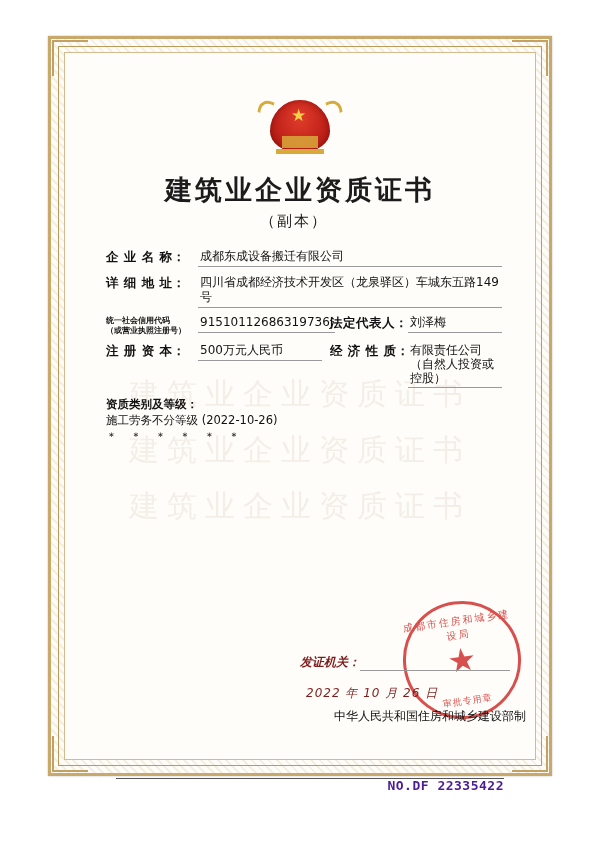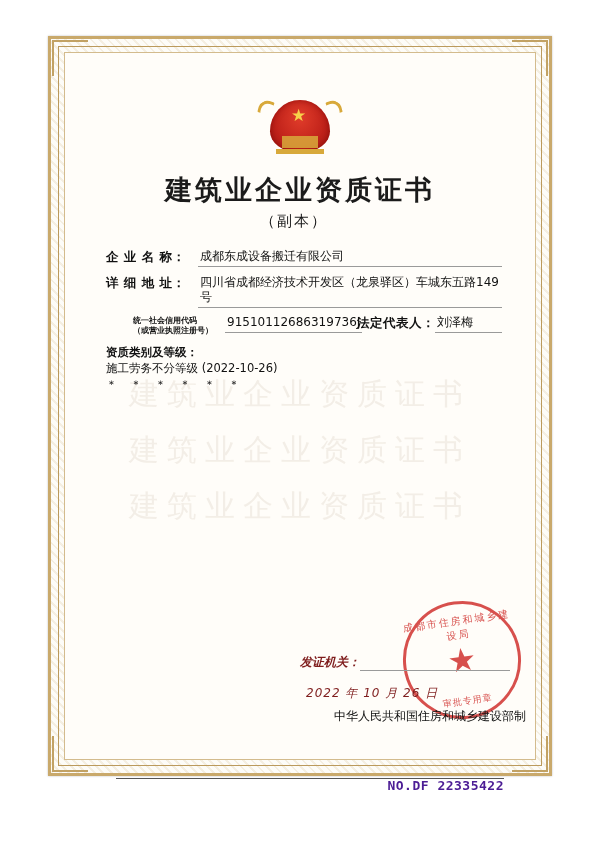--- a/index.html
+++ b/index.html
@@ -189,21 +189,20 @@
     flex: 1 1 auto;
     font-size: 12px;
     line-height: 15px;
     border-bottom: 1px solid #9a9a9a;
     padding: 0 2px 2px 2px;
     min-height: 15px;
   }
   .row.split .col {
     display: flex;
     align-items: flex-start;
-    margin-left: 27px;
   }
   .row.split .col.left { width: 216px; flex: 0 0 216px; }
   .row.split .col.right { flex: 1 1 auto; margin-left: 8px; }
   .row.split .col.left .lbl { width: 92px; flex: 0 0 92px; }
   .row.split .col.right .lbl { width: 78px; flex: 0 0 78px; }
   .val.tall { min-height: 30px; line-height: 14px; }
 
   .qualification {
     margin-top: 8px;
     font-size: 11.5px;
@@ -362,20 +361,30 @@
           <div>（或营业执照注册号）</div>
         </div>
         <div class="val">91510112686319736J</div>
       </div>
       <div class="col right">
         <div class="lbl">法定代表人：</div>
         <div class="val">刘泽梅</div>
       </div>
     </div>
 
+    <div class="row split">
+      <div class="col left">
+        <div class="lbl">注 册 资 本：</div>
+        <div class="val">500万元人民币</div>
+      </div>
+      <div class="col right">
+        <div class="lbl">经 济 性 质：</div>
+        <div class="val tall">有限责任公司（自然人投资或控股）</div>
+      </div>
+    </div>
 
 
     <div class="qualification">
       <div class="q-label">资质类别及等级：</div>
       <div>施工劳务不分等级 (2022-10-26)</div>
       <div class="q-stars">＊ ＊ ＊ ＊ ＊ ＊</div>
     </div>
 
   </div>
 

